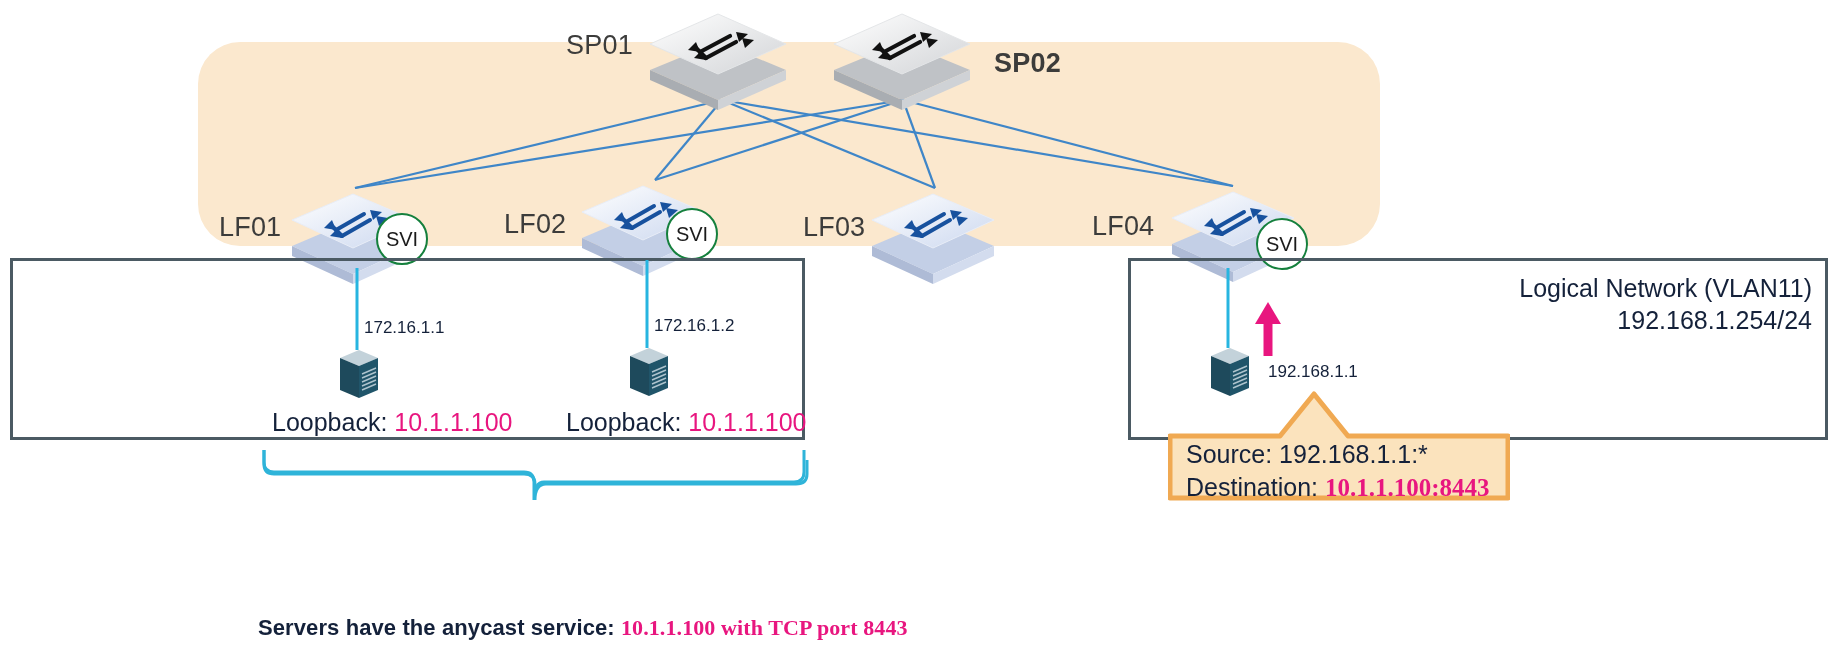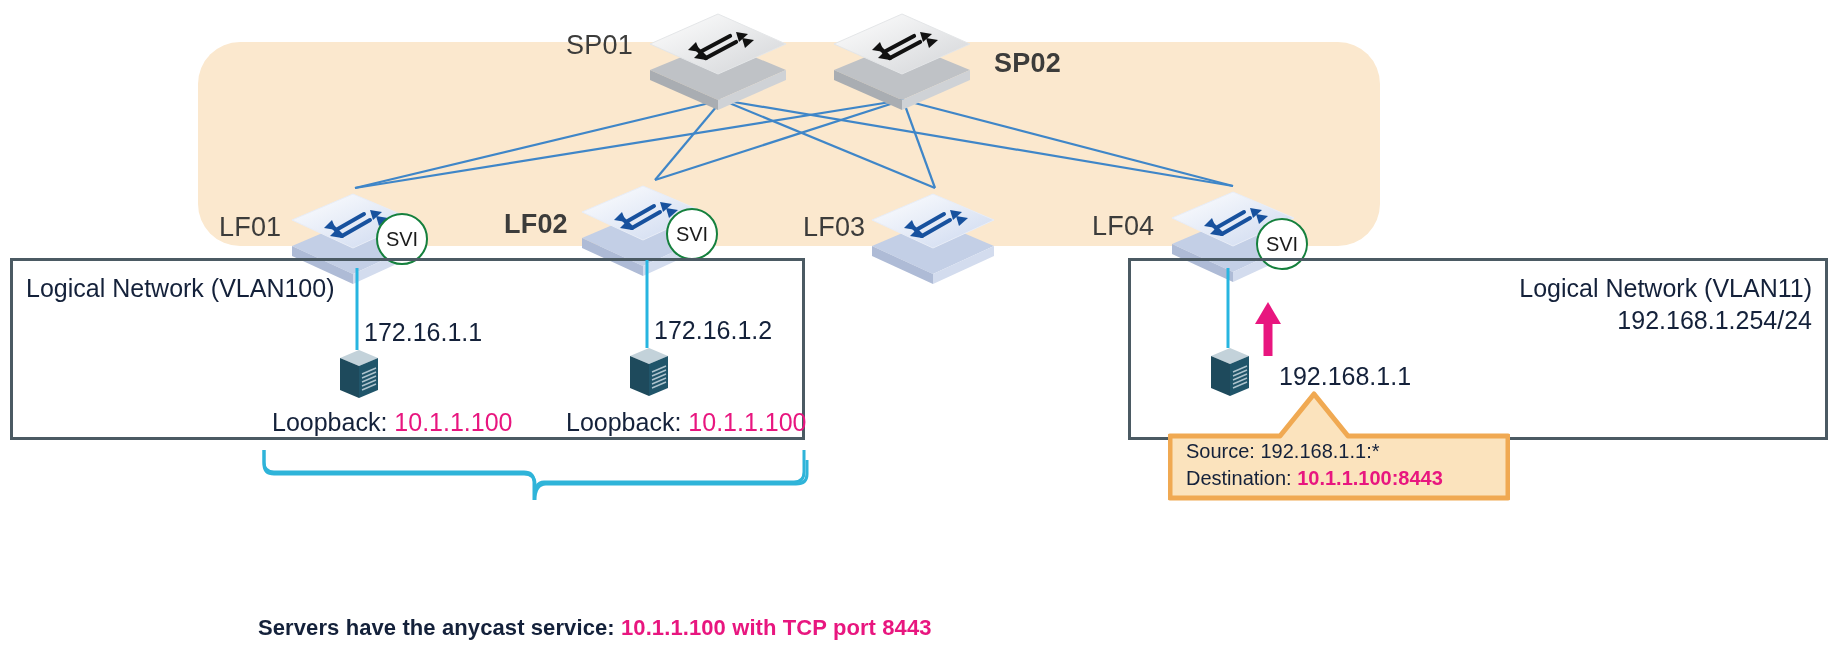--- a/index.html
+++ b/index.html
@@ -69,40 +69,40 @@
     font-size: 25px;
     color: #14213a;
     line-height: 1.28;
     white-space: nowrap;
   }
   .ln-text.right { text-align: right; }
 
   
   .ip-label {
     position: absolute;
+    font-size: 17px;
+    color: #14213a;
+    white-space: nowrap;
+  }
+  .loop-label {
+    position: absolute;
     font-size: 25px;
     color: #14213a;
     white-space: nowrap;
-  }
-  .loop-label {
-    position: absolute;
-    font-size: 25px;
-    color: #14213a;
-    white-space: nowrap;
     text-align: right;
   }
   .magenta { color: #e8167f; }
-  .magenta-b { color: #e8167f; font-weight: bold; }
+  .magenta-b { color: #e8167f; font-weight: bold; font-family: Liberation Serif, serif; }
 
   
   #callout-wrap { position: absolute; left: 1168px; top: 388px; }
   .callout-text {
     position: absolute;
     left: 1186px; top: 438px;
-    font-size: 20px;
+    font-size: 25px;
     color: #14213a;
     line-height: 1.33;
     white-space: nowrap;
   }
 
   
   #caption {
     position: absolute;
     left: 258px; top: 615px;
     font-size: 22px;
@@ -219,21 +219,21 @@
         <line x1="48" y1="40" x2="76" y2="24"></line>
         <line x1="54" y1="46" x2="82" y2="30"></line>
         <line x1="44" y1="36" x2="54" y2="46"></line>
       </g>
       <polygon points="82,20 94,22 85,30" fill="#17519e"></polygon>
       <polygon points="88,26 100,28 91,36" fill="#17519e"></polygon>
       <polygon points="36,30 48,32 40,40" fill="#17519e" transform="rotate(180 42 35)"></polygon>
       <polygon points="42,38 54,40 46,48" fill="#17519e" transform="rotate(180 48 43)"></polygon>
     </svg>
   </div>
-  <div class="dev-label" style="left:504px; top:209px;font-weight:bold;">LF02</div>
+  <div class="dev-label" style="left:504px; top:209px;">LF02</div>
   <div class="svi" style="left:666px; top:208px;">SVI</div>
 
   <div class="switch" style="left:868px; top:190px;">
     <svg width="130" height="96" viewBox="0 0 130 96">
       <polygon points="65,30 126,56 65,84 4,56" fill="#c3cfe6"></polygon>
       <polygon points="4,56 65,84 65,94 4,66" fill="#aebbd6"></polygon>
       <polygon points="126,56 65,84 65,94 126,66" fill="#d3dcee"></polygon>
       <polygon points="65,4 126,30 65,58 4,30" fill="url(#gTopBlue)" stroke="#e8edf7" stroke-width="1"></polygon>
       <g stroke="#17519e" stroke-width="4" stroke-linecap="round" fill="none">
         <line x1="48" y1="40" x2="76" y2="24"></line>
@@ -263,21 +263,20 @@
       <polygon points="88,26 100,28 91,36" fill="#17519e"></polygon>
       <polygon points="36,30 48,32 40,40" fill="#17519e" transform="rotate(180 42 35)"></polygon>
       <polygon points="42,38 54,40 46,48" fill="#17519e" transform="rotate(180 48 43)"></polygon>
     </svg>
   </div>
   <div class="dev-label" style="left:1092px; top:211px;">LF04</div>
   <div class="svi" style="left:1256px; top:218px;">SVI</div>
 
   <div class="lnbox" style="left:10px; top:258px; width:795px; height:182px;"></div>
   <div class="ln-text" style="left:26px; top:272px;">
-    <div>Logical Network (VLAN100)</div>
   </div>
 
   <div class="lnbox" style="left:1128px; top:258px; width:700px; height:182px;"></div>
   <div class="ln-text right" style="left:1290px; top:272px; width:522px;">
     <div>Logical Network (VLAN11)</div>
     <div>192.168.1.254/24</div>
   </div>
 
   <svg class="abs" style="left:0;top:0;" width="1840" height="656">
     <g stroke="#27b5e0" stroke-width="3" fill="none">
@@ -337,21 +336,21 @@
       <polygon points="23,18 42,10 42,42 23,50" fill="#20556a"></polygon>
       <g stroke="#c8d8e0" stroke-width="1.4" opacity=".85">
         <line x1="26" y1="26" x2="40" y2="20"></line>
           <line x1="26" y1="30" x2="40" y2="24"></line>
         <line x1="26" y1="34" x2="40" y2="28"></line>
           <line x1="26" y1="38" x2="40" y2="32"></line>
         <line x1="26" y1="42" x2="40" y2="36"></line>
       </g>
     </svg>
   </div>
-  <div class="ip-label" style="left:1268px; top:362px;margin-left:11px;">192.168.1.1</div>
+  <div class="ip-label" style="left:1268px; top:362px;">192.168.1.1</div>
 
   <svg id="callout-wrap" width="342" height="120" viewBox="0 0 342 120">
     <path d="M2,48 L112,48 L146,6 L180,48 L340,48 L340,110 L2,110 Z" fill="#fbe3bd" stroke="#f0a952" stroke-width="5" stroke-linejoin="round"></path>
   </svg>
   <div class="callout-text">
     <div>
       <span>Source: </span><span>192.168.1.1:*</span>
     </div>
     <div>
       <span>Destination: </span><span class="magenta-b">10.1.1.100:8443</span>

